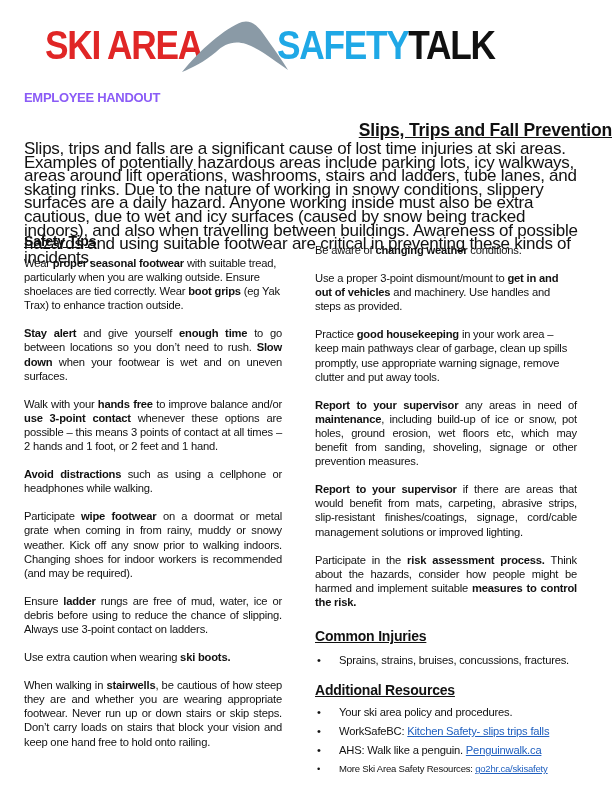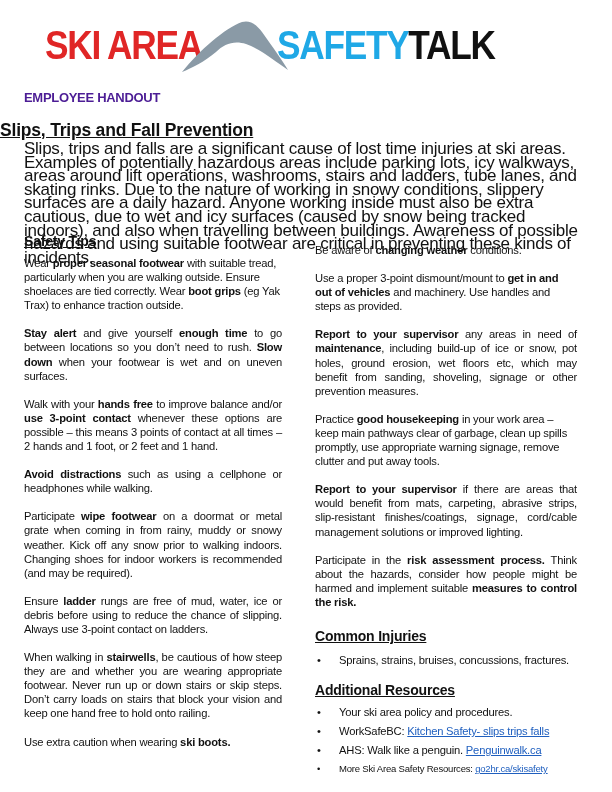--- a/index.html
+++ b/index.html
@@ -11,23 +11,23 @@
   .logo-ski { position: absolute; left: 45px; top: 25px; font-family: "Liberation Sans", sans-serif;
               font-weight: bold; font-size: 41px; letter-spacing: -1.5px; color: #e02626;
               transform: scaleX(0.86); transform-origin: left top; line-height: 1; }
   .logo-mountain { position: absolute; left: 180px; top: 20px; width: 110px; height: 52px; }
   .logo-safety { position: absolute; left: 277px; top: 25px; font-weight: bold; font-size: 41px;
                  letter-spacing: -1.5px; line-height: 1; transform: scaleX(0.86); transform-origin: left top; }
   .logo-safety .s1 { color: #1fa8e6; }
   .logo-safety .s2 { color: #111111; }
 
   .handout { position: absolute; left: 24px; top: 90px; font-size: 13px; font-weight: bold;
-             letter-spacing: -0.3px; color: #4c1d95; }
+             letter-spacing: -0.3px; color: #8b5cf6; }
 
-  .main-title { position: absolute; left: 0; width: 612px; top: 120px; text-align: left;
+  .main-title { position: absolute; left: 0; width: 612px; top: 120px; text-align: right;
                 font-size: 17.5px; font-weight: bold; text-decoration: underline; letter-spacing: -0.2px; }
 
   .intro { position: absolute; left: 24px; top: 142px; width: 568px; font-size: 17px; line-height: 13.6px;
            letter-spacing: -0.25px; }
 
   .col { position: absolute; font-size: 11.2px; line-height: 14.1px; letter-spacing: -0.2px; }
   .col-left { left: 24px; top: 230px; width: 258px; }
   .col-right { left: 315px; top: 243px; width: 262px; }
 
   .section-heading { font-size: 14px; font-weight: bold; text-decoration: underline; margin: 0 0 4px 0;
@@ -61,31 +61,31 @@
 
 <div class="col col-left">
   <div class="section-heading">Safety Tips</div>
   <div id="tips-left">
       <div class="para"><span>Wear </span><b>proper seasonal footwear</b><span> with suitable tread, particularly when you are walking outside. Ensure shoelaces are tied correctly. Wear </span><b>boot grips</b><span> (eg Yak Trax) to enhance traction outside.</span></div>
       <div class="para just"><b>Stay alert</b><span> and give yourself </span><b>enough time</b><span> to go between locations so you don’t need to rush. </span><b>Slow down</b><span> when your footwear is wet and on uneven surfaces.</span></div>
       <div class="para just"><span>Walk with your </span><b>hands free</b><span> to improve balance and/or </span><b>use 3-point contact</b><span> whenever these options are possible – this means 3 points of contact at all times – 2 hands and 1 foot, or 2 feet and 1 hand.</span></div>
       <div class="para just"><b>Avoid distractions</b><span> such as using a cellphone or headphones while walking.</span></div>
       <div class="para just"><span>Participate </span><b>wipe footwear</b><span> on a doormat or metal grate when coming in from rainy, muddy or snowy weather. Kick off any snow prior to walking indoors. Changing shoes for indoor workers is recommended (and may be required).</span></div>
       <div class="para just"><span>Ensure </span><b>ladder</b><span> rungs are free of mud, water, ice or debris before using to reduce the chance of slipping. Always use 3-point contact on ladders.</span></div>
+      <div class="para"><span>Use extra caution when wearing </span><b>ski boots.</b></div>
       <div class="para just"><span>When walking in </span><b>stairwells</b><span>, be cautious of how steep they are and whether you are wearing appropriate footwear.  Never run up or down stairs or skip steps. Don’t carry loads on stairs that block your vision and keep one hand free to hold onto railing.</span></div>
-      <div class="para"><span>Use extra caution when wearing </span><b>ski boots.</b></div>
     </div>
 </div>
 
 <div class="col col-right">
   <div id="tips-right">
       <div class="para"><span>Be aware of </span><b>changing weather</b><span> conditions.</span></div>
       <div class="para"><span>Use a proper 3-point dismount/mount to </span><b>get in and out of vehicles</b><span> and machinery. Use handles and steps as provided.</span></div>
+      <div class="para"><span>Practice </span><b>good housekeeping</b><span> in your work area – keep main pathways clear of garbage, clean up spills promptly, use appropriate warning signage, remove clutter and put away tools.</span></div>
       <div class="para just"><b>Report to your supervisor</b><span> any areas in need of </span><b>maintenance</b><span>, including build-up of ice or snow, pot holes, ground erosion, wet floors etc, which may benefit from sanding, shoveling, signage or other prevention measures.</span></div>
-      <div class="para"><span>Practice </span><b>good housekeeping</b><span> in your work area – keep main pathways clear of garbage, clean up spills promptly, use appropriate warning signage, remove clutter and put away tools.</span></div>
       <div class="para just"><b>Report to your supervisor</b><span> if there are areas that would benefit from mats, carpeting, abrasive strips, slip-resistant finishes/coatings, signage, cord/cable management solutions or improved lighting.</span></div>
       <div class="para just"><span>Participate in the </span><b>risk assessment process.</b><span> Think about the hazards, consider how people might be harmed and implement suitable </span><b>measures to control the risk.</b></div>
     </div>
 
   <div class="section-heading" style="margin-top:16px">Common Injuries</div>
   <ul class="bullets" id="injuries-list" style="margin-top:6px;margin-bottom:12px">
       <li><span class="dot">•</span><span>Sprains, strains, bruises, concussions, fractures.</span></li>
     </ul>
 
   <div class="section-heading">Additional Resources</div>

